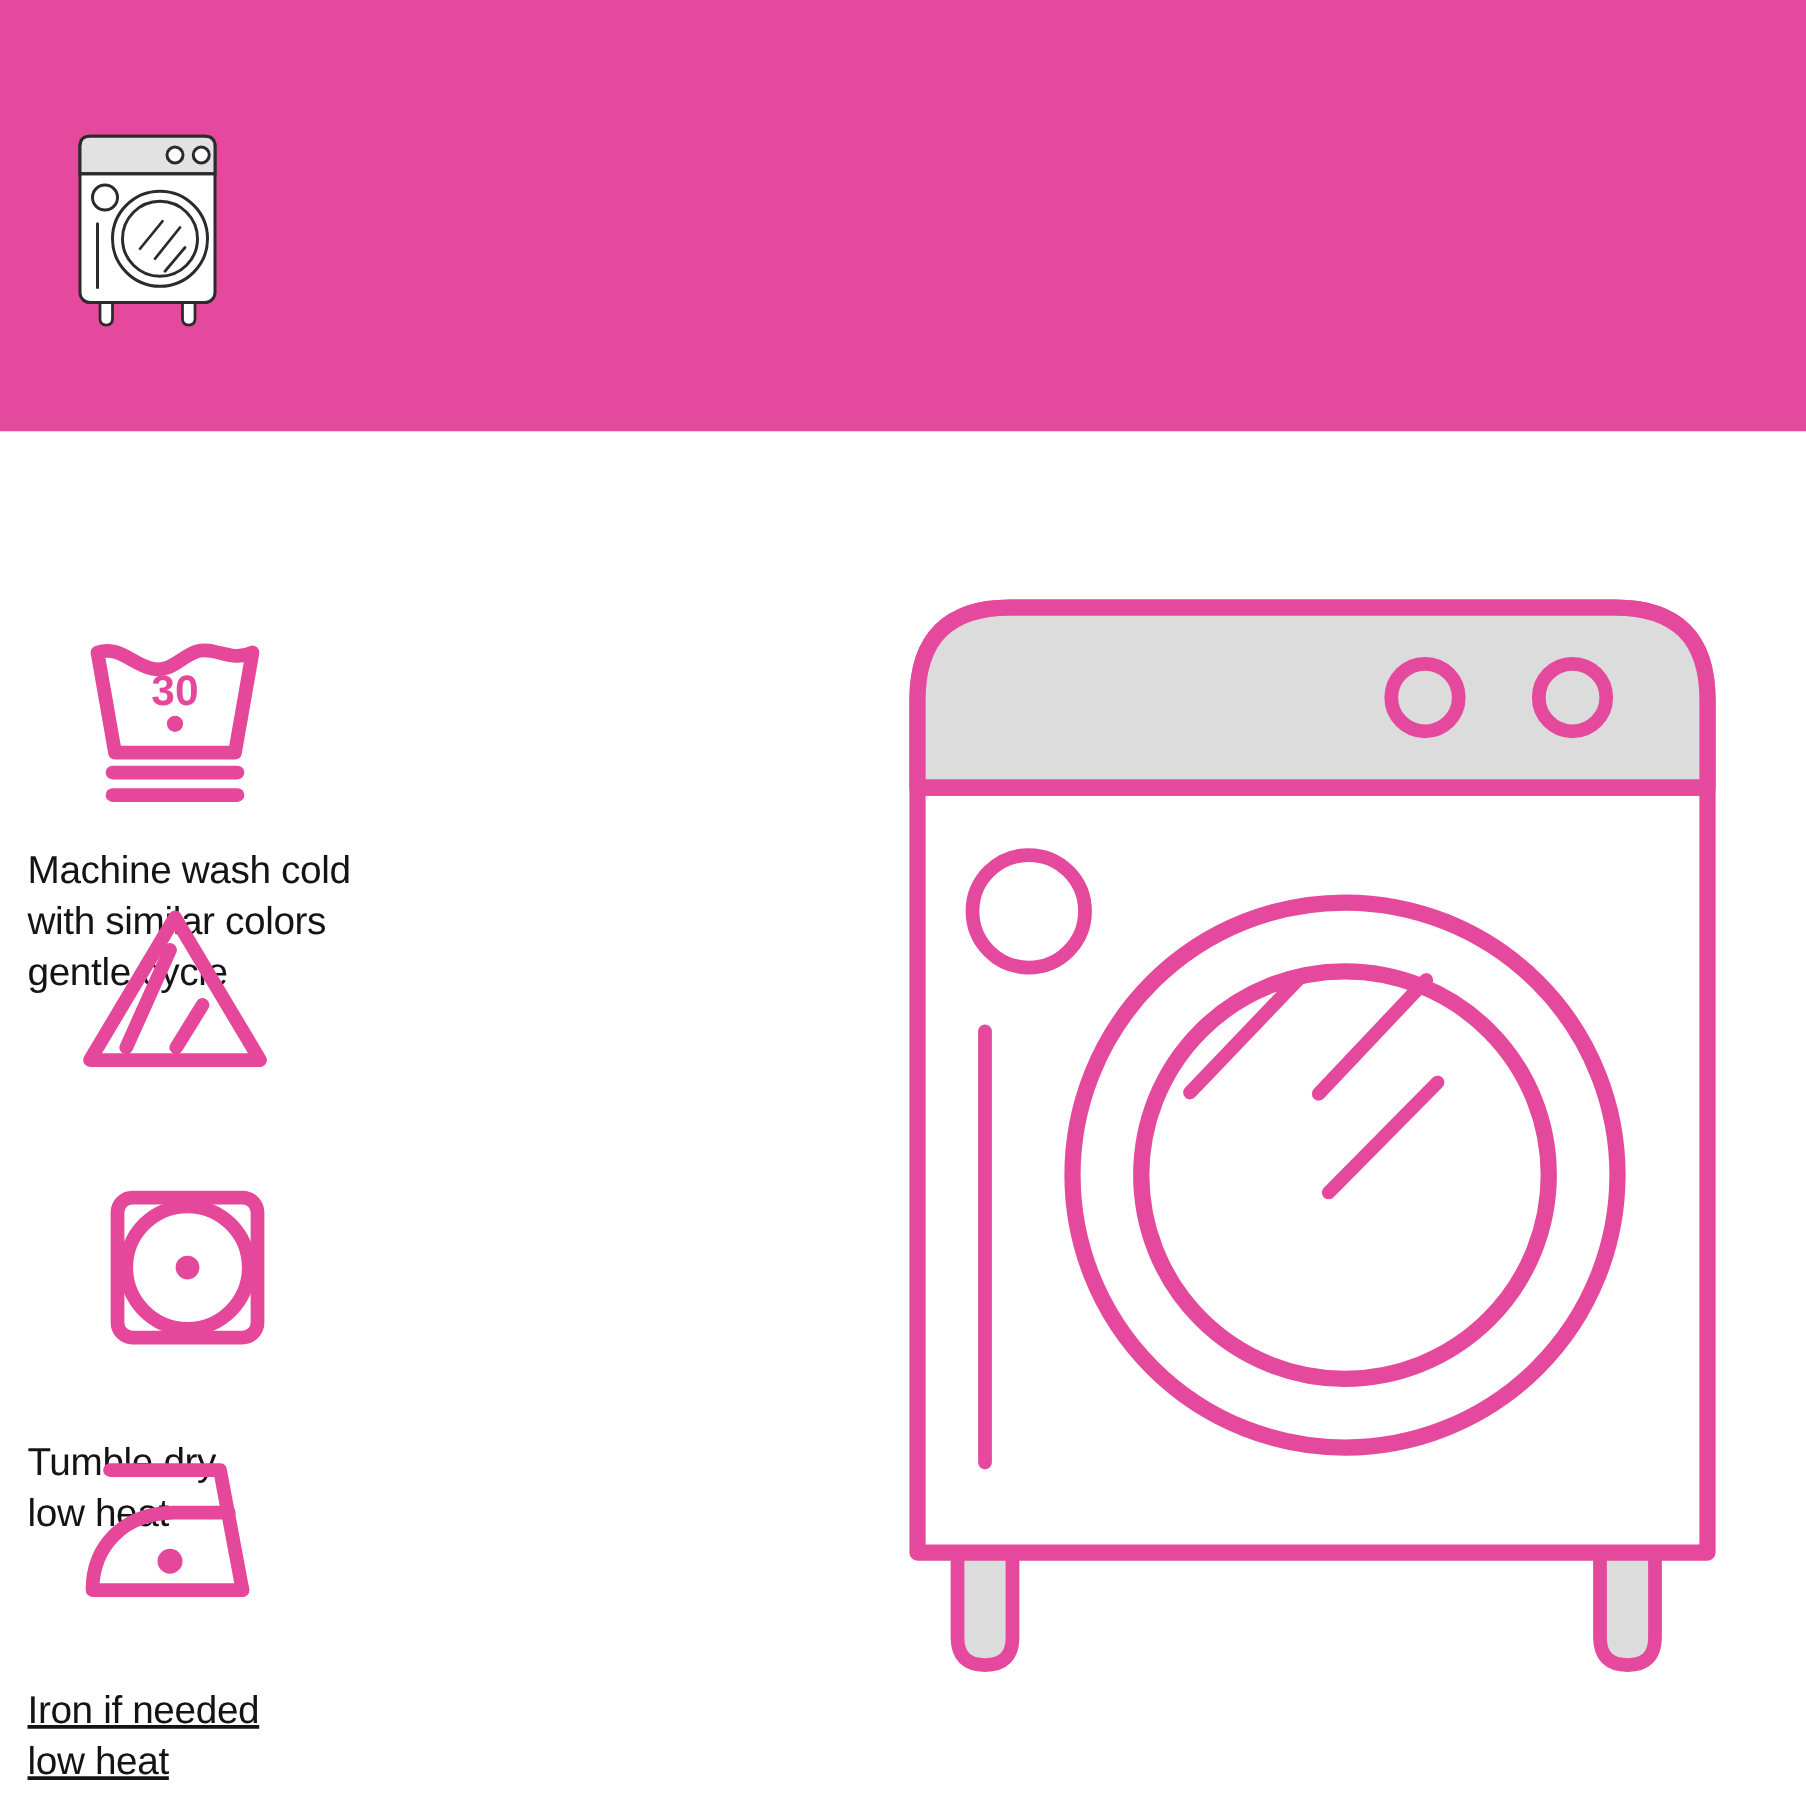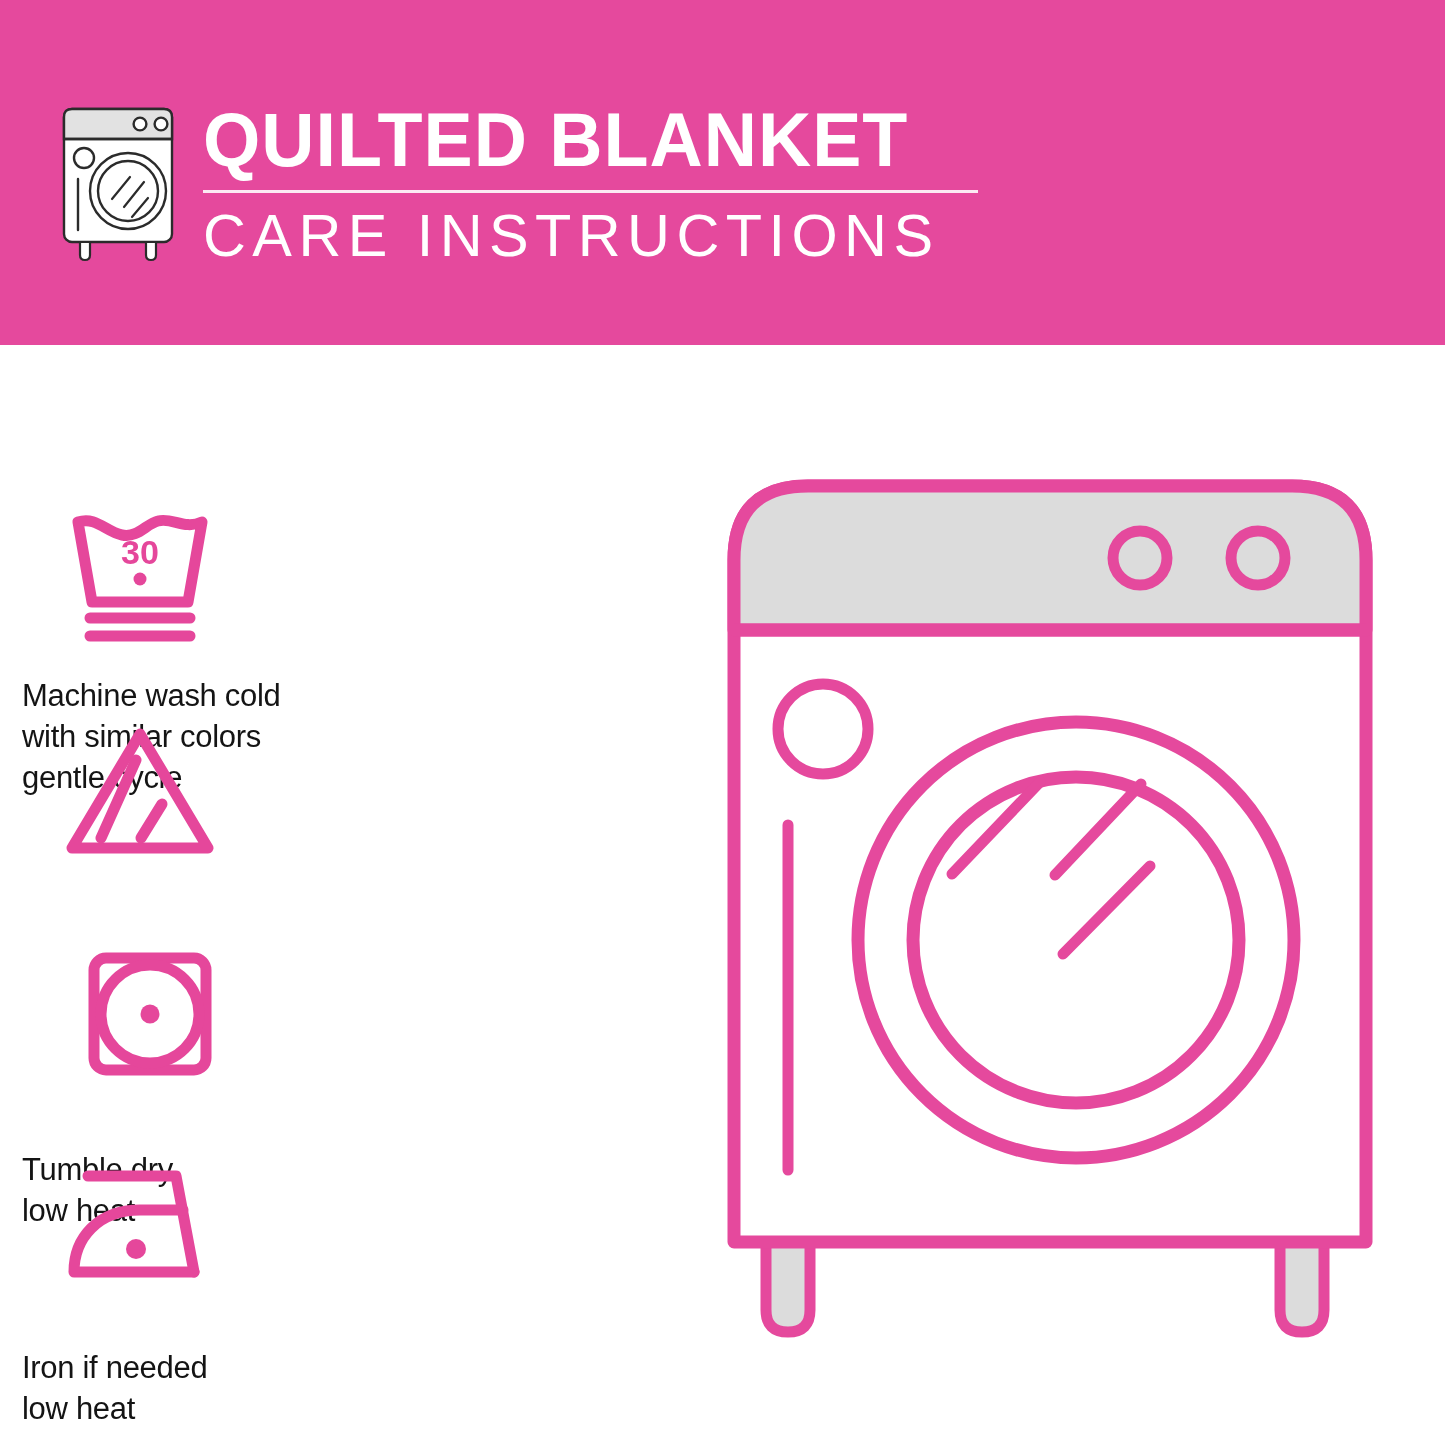--- a/index.html
+++ b/index.html
@@ -115,21 +115,21 @@
     line-height: 41px;
     color: #141414;
     letter-spacing: -0.3px;
     white-space: pre-line;
     padding-top: 4px;
   }
 
   .care-row-0 .care-label { padding-top: 18px; }
   .care-row-1 .care-label { padding-top: 38px; }
   .care-row-2 .care-label { padding-top: 38px; }
-  .care-row-3 .care-label { padding-top: 42px; }
+  .care-row-3 .care-label { padding-top: 42px; text-decoration: underline; }
 
   
   #machine-illustration {
     position: absolute;
     left: 718px;
     top: 470px;
     width: 700px;
     height: 890px;
   }
 </style>
@@ -159,25 +159,20 @@
         <circle cx="70" cy="88" r="30" fill="#ffffff" stroke="#2b2b2b" stroke-width="2.4"></circle>
         <line x1="54" y1="96" x2="72" y2="74" stroke="#2b2b2b" stroke-width="2.2" stroke-linecap="round"></line>
         <line x1="66" y1="104" x2="86" y2="79" stroke="#2b2b2b" stroke-width="2.2" stroke-linecap="round"></line>
         <line x1="74" y1="114" x2="90" y2="95" stroke="#2b2b2b" stroke-width="2.2" stroke-linecap="round"></line>
 
         <path d="M22 139 L22 152 Q22 157 27 157 Q32 157 32 152 L32 139 Z" fill="#ffffff" stroke="#2b2b2b" stroke-width="2.2"></path>
         <path d="M88 139 L88 152 Q88 157 93 157 Q98 157 98 152 L98 139 Z" fill="#ffffff" stroke="#2b2b2b" stroke-width="2.2"></path>
       </svg>
     </div>
 
-    <div id="header-text">
-      <div id="title-main">QUILTED BLANKET</div>
-      <div id="title-divider"></div>
-      <div id="title-sub">CARE INSTRUCTIONS</div>
-    </div>
 
   </div>
 
   <div id="care-list">
 
     <div class="care-row care-row-0">
       <div class="care-icon">
         <svg viewBox="0 0 176 150" width="176" height="150">
           <g fill="none" stroke="#e5479b" stroke-width="11" stroke-linecap="round" stroke-linejoin="round">
 

